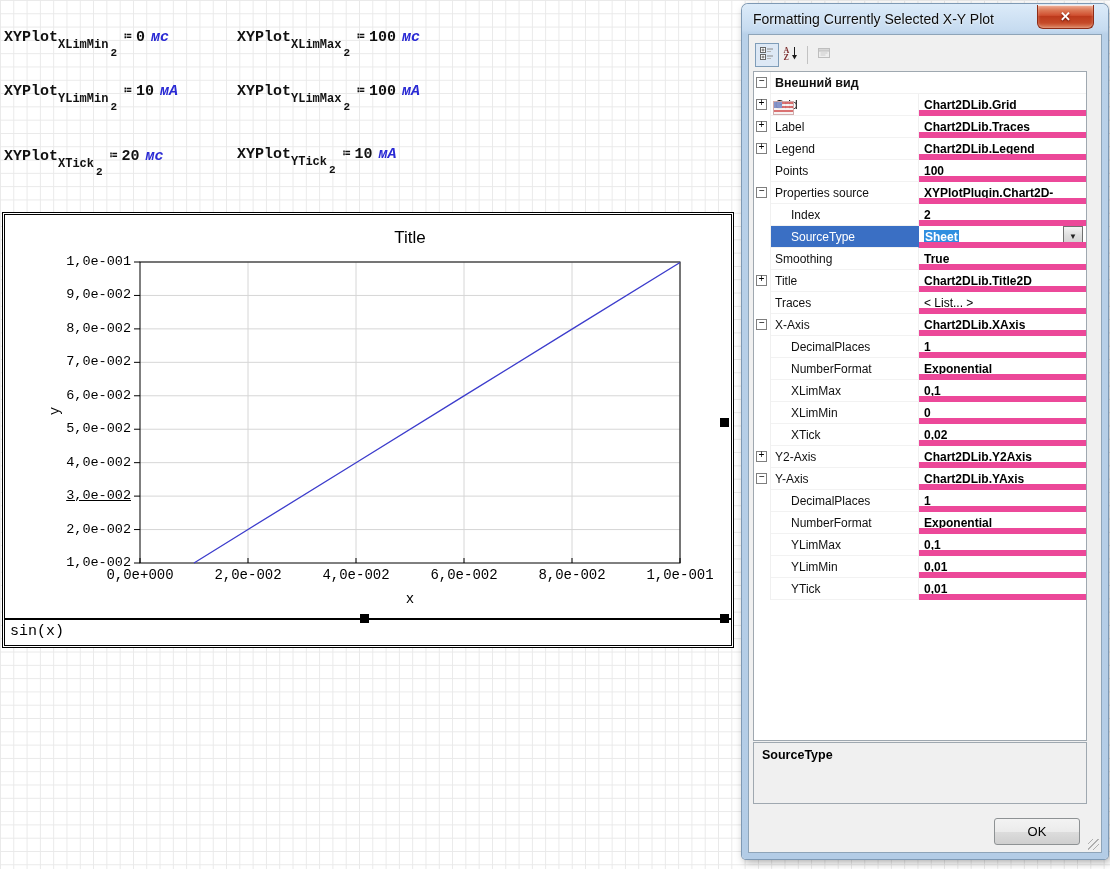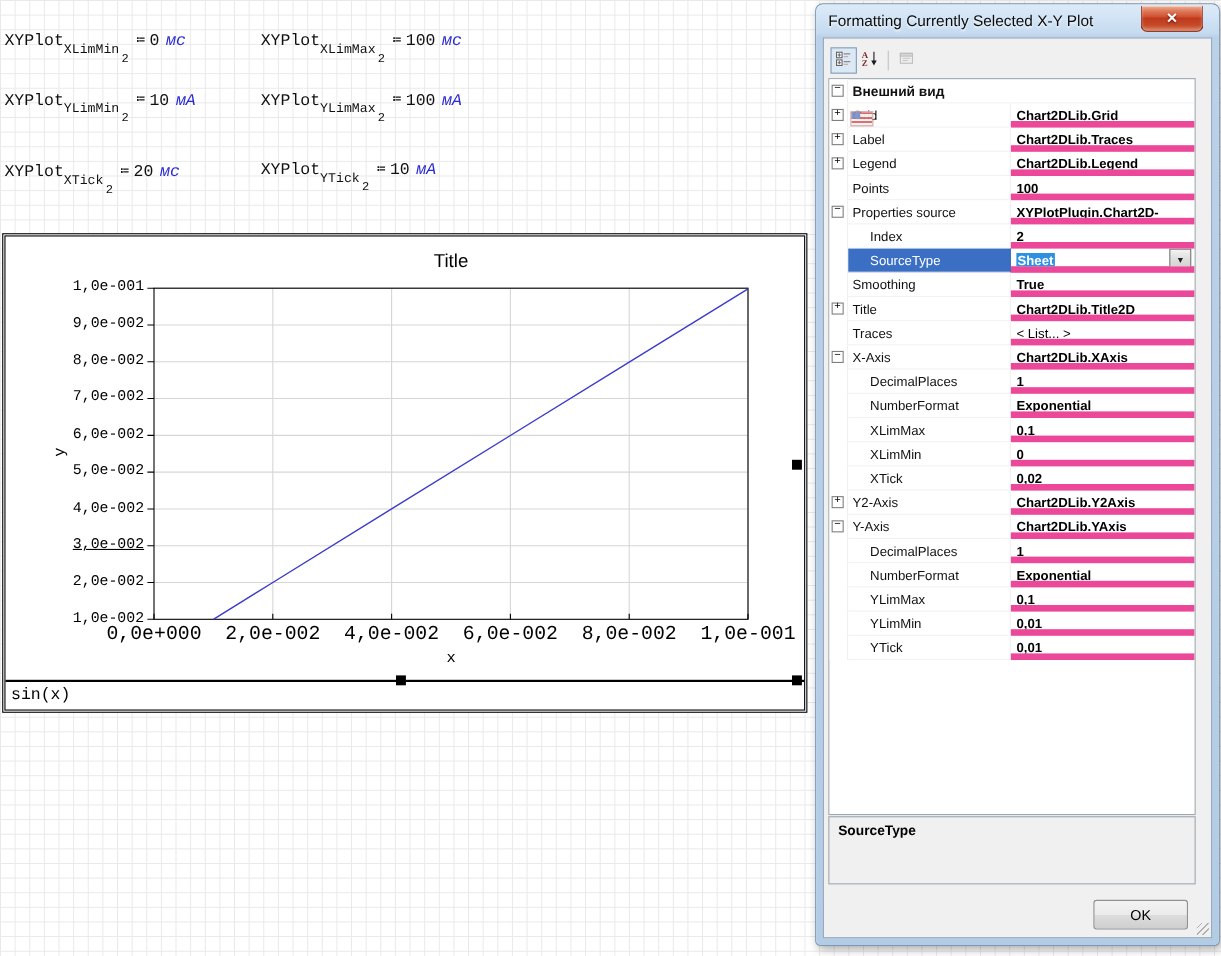--- a/index.html
+++ b/index.html
@@ -5,35 +5,35 @@
   html,body{margin:0;padding:0;}
   #screen{position:relative;width:1110px;height:869px;overflow:hidden;
     background-color:#fff;
     background-image:linear-gradient(to right,#e9e9e9 1px,transparent 1px),
                      linear-gradient(to bottom,#e9e9e9 1px,transparent 1px);
     background-size:13.3px 13.3px;
     font-family:"Liberation Sans",sans-serif;}
 
   
   .math{position:absolute;font-family:"Liberation Mono","DejaVu Sans Mono",monospace;
-    font-size:15px;color:#111;white-space:nowrap;}
+    font-size:15px;color:#111;white-space:nowrap;font-weight:bold;}
   .m-sub{font-size:12px;position:relative;top:7px;}
   .m-sub2{font-size:11px;position:relative;top:15px;margin-left:2px;}
   .m-op{font-size:13px;margin-left:7px;position:relative;top:-1px;}
   .m-val{margin-left:4px;}
   .m-unit{color:#2a2ad4;font-style:italic;margin-left:6px;}
 
   
   #plot-region{position:absolute;left:2px;top:212px;width:732px;height:436px;
     border:3px double #000;background:#fff;box-sizing:border-box;}
   .plot-title{position:absolute;left:135px;top:13px;width:540px;text-align:center;
     font-size:17px;color:#000;}
   #plot-svg{position:absolute;left:0;top:0;}
   .xt{position:absolute;transform:translateX(-50%);font-family:"Liberation Mono","DejaVu Sans Mono",monospace;
-    font-size:18px;color:#000;white-space:nowrap;}
+    font-size:14px;color:#000;white-space:nowrap;}
   .yt{position:absolute;width:86px;text-align:right;font-family:"Liberation Mono","DejaVu Sans Mono",monospace;
     font-size:13.5px;color:#000;white-space:nowrap;}
   .xlab{position:absolute;left:405px;top:376px;transform:translateX(-50%);
     font-family:"Liberation Mono","DejaVu Sans Mono",monospace;font-size:14px;}
   .ylab{position:absolute;left:46px;top:188px;transform:rotate(-90deg);
     font-family:"Liberation Mono","DejaVu Sans Mono",monospace;font-size:14px;}
   .legend-divider{position:absolute;left:0;top:403px;width:100%;height:2px;background:#000;}
   .legend-text{position:absolute;left:5px;top:408px;
     font-family:"Liberation Mono","DejaVu Sans Mono",monospace;font-size:15px;color:#000;}
   .handle{position:absolute;width:9px;height:9px;background:#000;}

